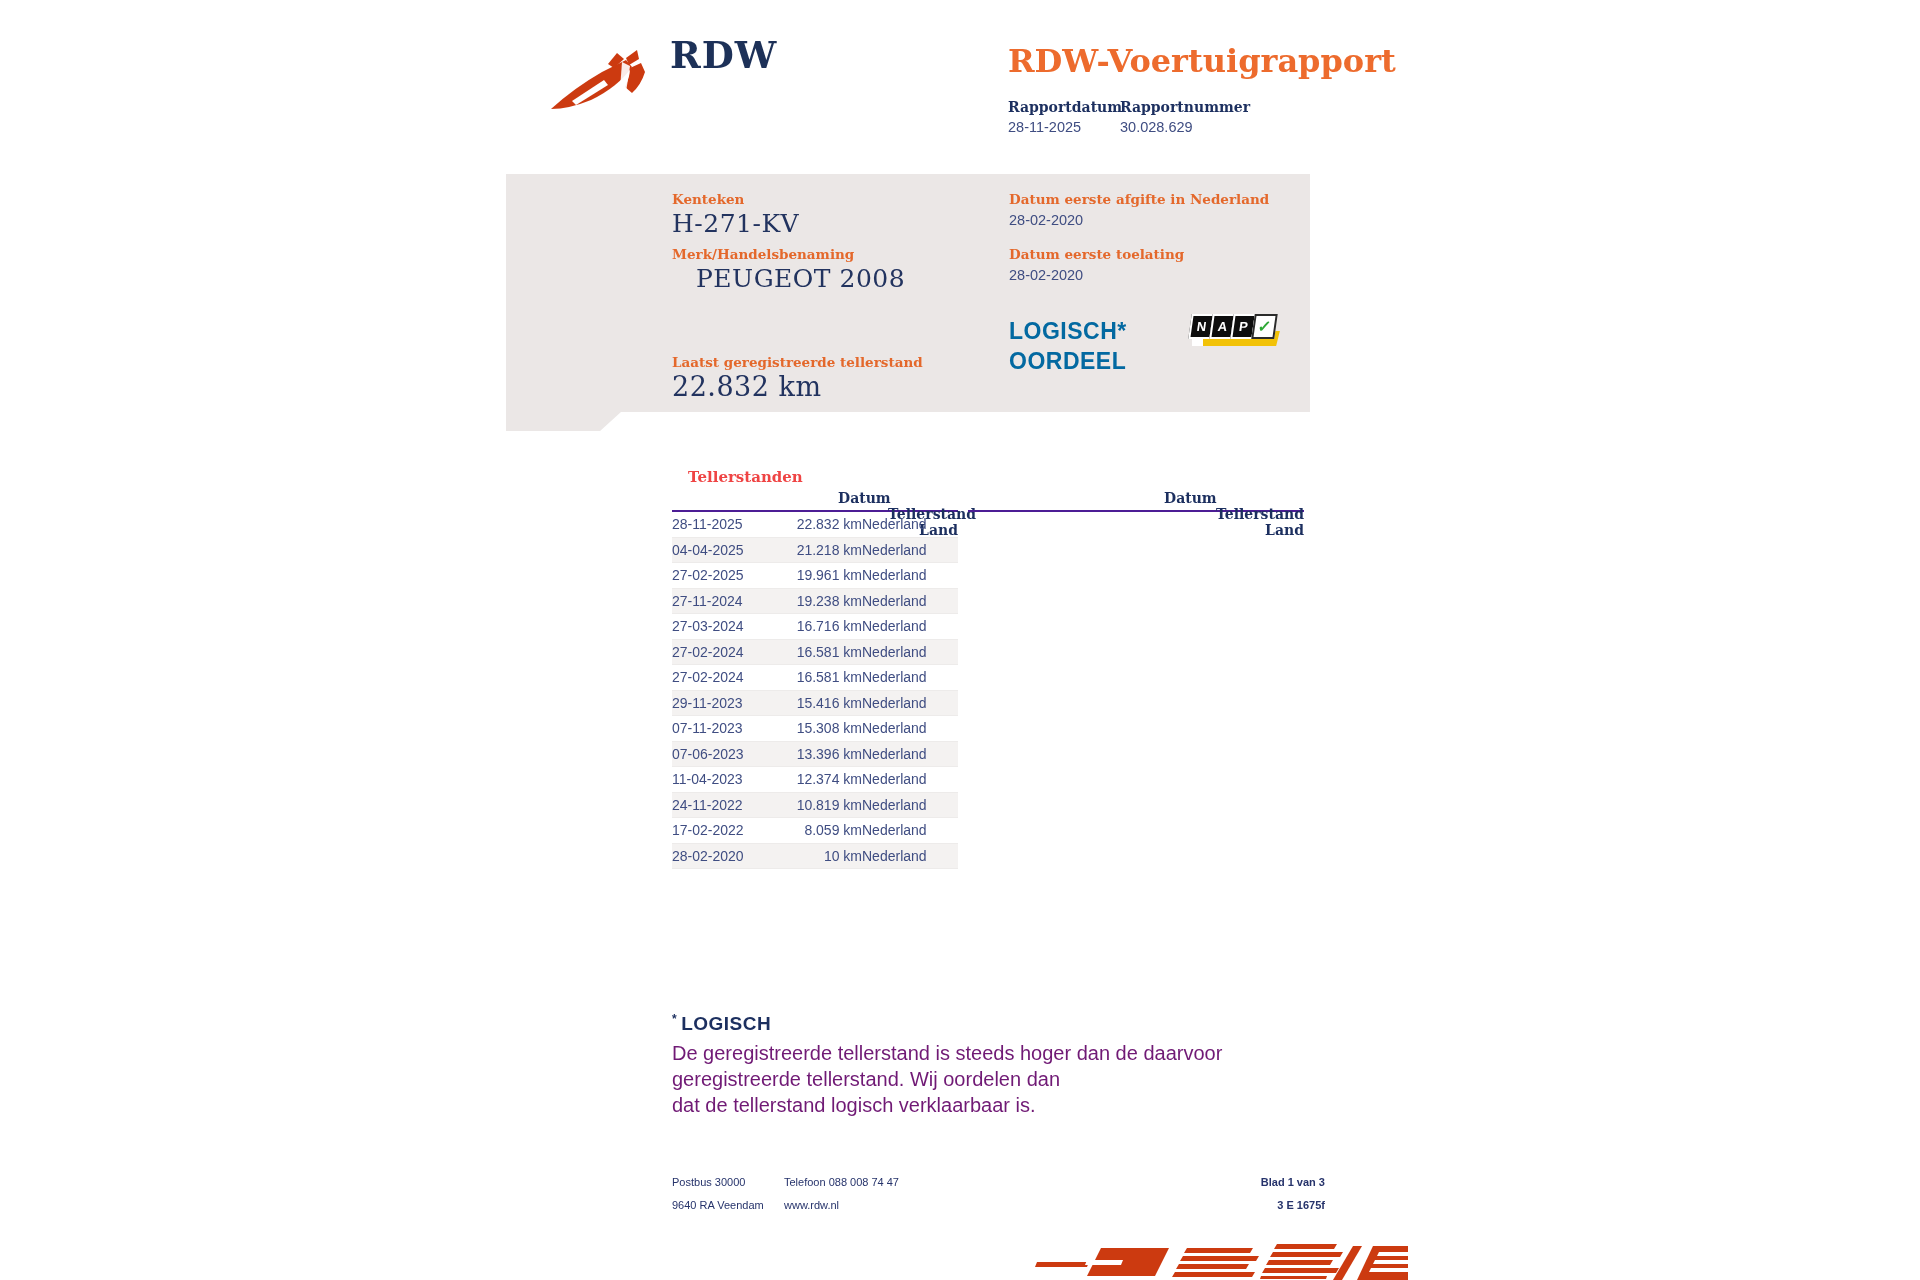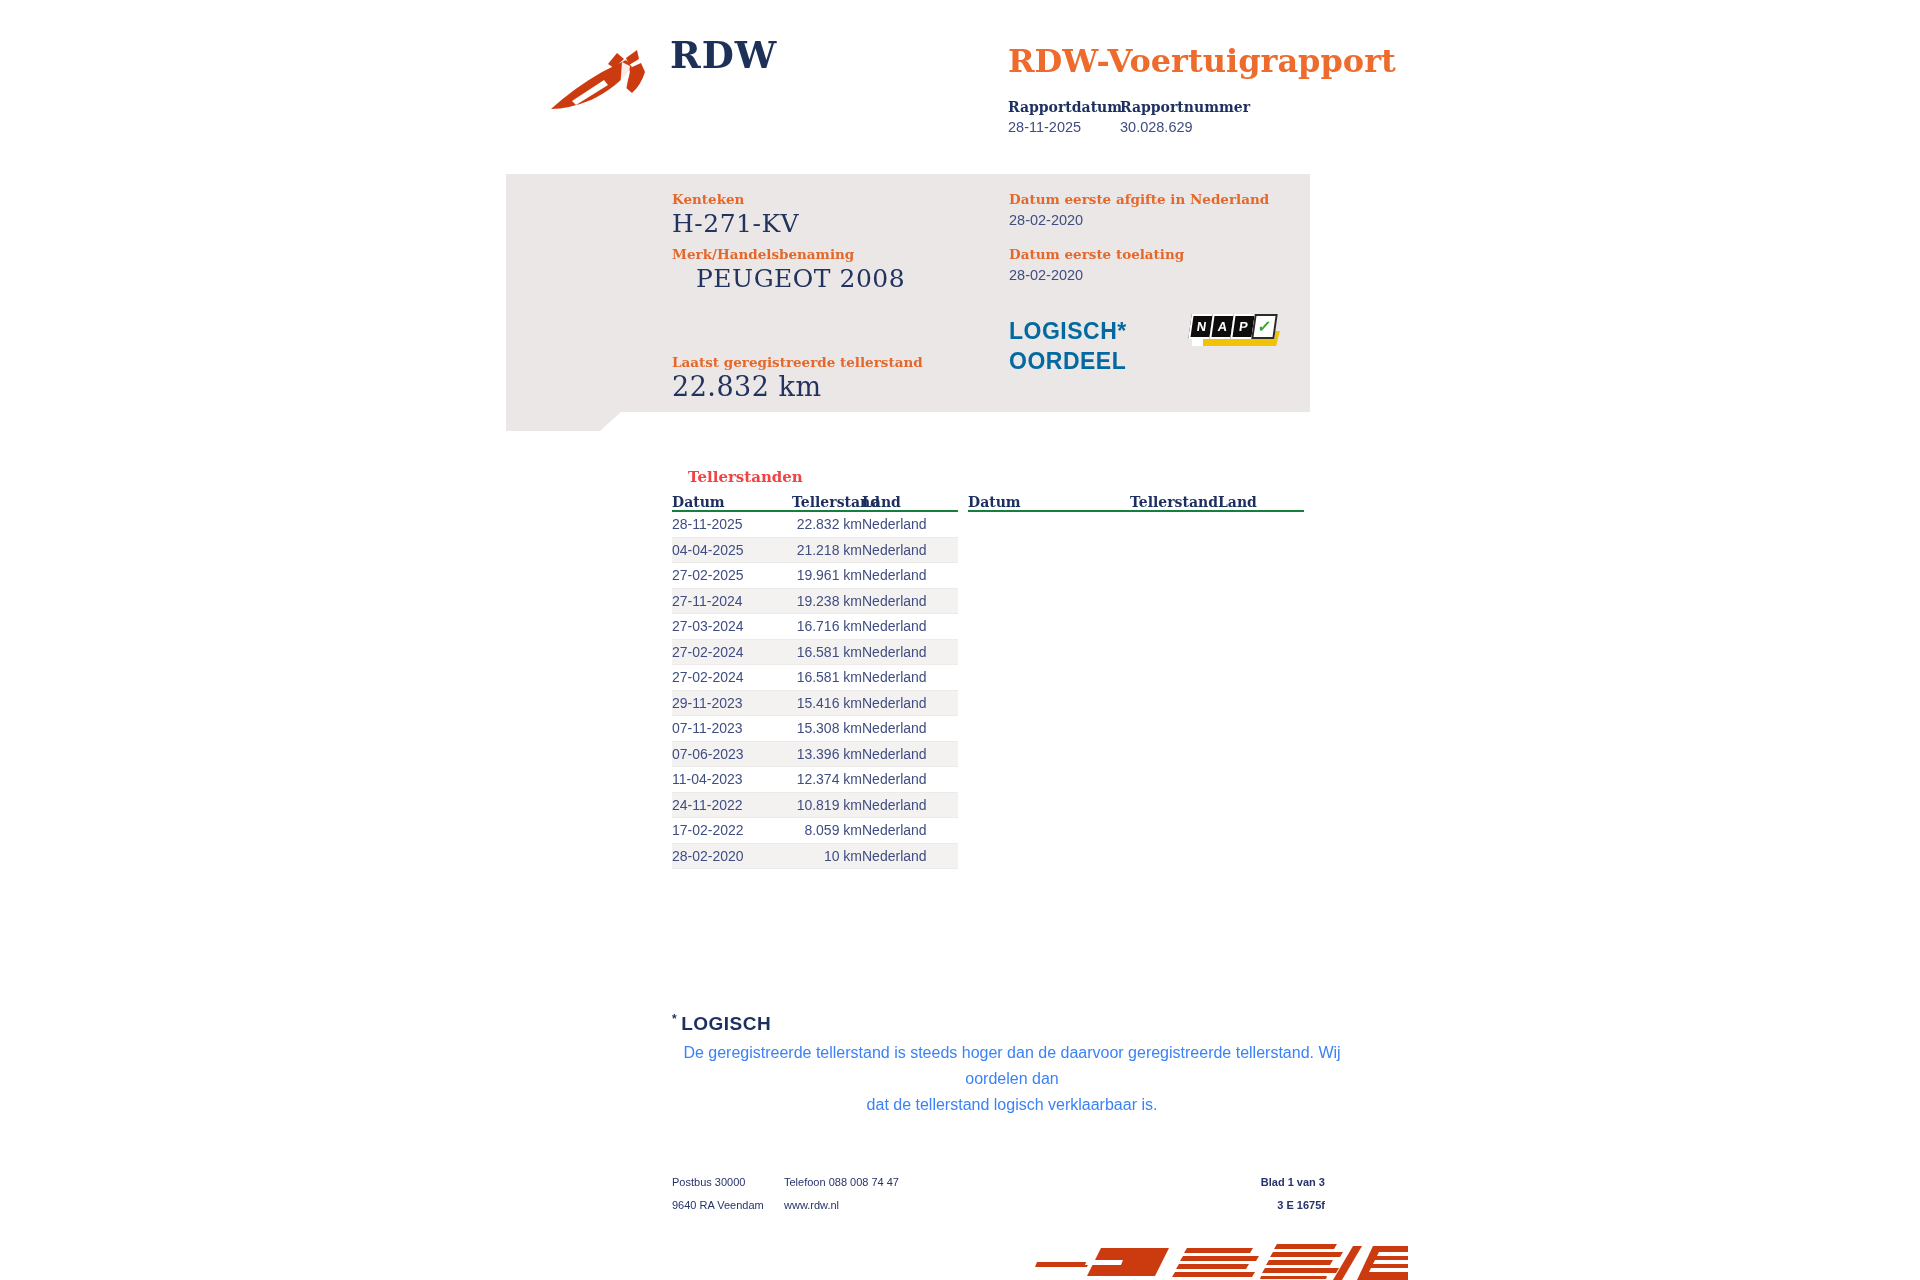--- a/index.html
+++ b/index.html
@@ -25,35 +25,35 @@
   .nap{left:1190px;top:314px;width:92px;height:40px;}
   .nap-band{position:absolute;left:10px;top:17px;width:78px;height:15px;background:#f2c208;transform:skewX(-14deg);}
   .nap-notch{position:absolute;left:2px;top:24px;width:11px;height:8px;background:#ffffff;}
   .nap-tiles{position:absolute;left:0;top:0;display:flex;}
   .nap-tile{width:19px;height:21px;background:#0d0d0d;border:2px solid #ffffff;transform:skewX(-8deg);
     display:flex;align-items:center;justify-content:center;color:#ffffff;font-weight:bold;font-size:13px;margin-right:-2px;}
   .nap-check{background:#ffffff;color:#2ea836;border:2px solid #2b2b2b;font-size:16px;font-weight:bold;}
 
   
   .section-title{font-family:"DejaVu Serif",serif;font-weight:bold;font-size:15px;color:#ef4444;margin-left:16px;}
-  .thead{display:flex;align-items:flex-end;height:20px;border-bottom:2px solid #15803d;
-    font-family:"DejaVu Serif",serif;font-weight:bold;font-size:14px;color:#1c2f5f;}
+  .thead{display:flex;align-items:flex-end;height:20px;border-bottom:2px solid #4c1d95;
+    font-family:"DejaVu Serif",serif;font-weight:bold;font-size:14px;color:#1c2f5f;flex-direction:column;}
   .trow{display:flex;align-items:center;height:24.5px;border-bottom:1px solid #edebea;
     font-size:14px;color:#3f4d82;}
   .trow.alt{background:#f4f2f1;}
   .c-date{width:120px;text-align:left;}
   .c-value{width:70px;text-align:right;}
   .c-land{flex:1;text-align:left;}
   .c-date2{width:140px;text-align:left;}
   .c-value2{width:110px;text-align:right;}
 
   
   .fn-title{font-weight:bold;font-size:19px;color:#1c2f5f;letter-spacing:.5px;}
   .fn-star{font-size:12px;vertical-align:7px;margin-right:4px;}
-  .fn-text{font-size:16px;color:#3b82f6;line-height:26px;text-align:center;}
+  .fn-text{font-size:20px;color:#701a75;line-height:26px;}
 
   
   .foot{font-size:11px;color:#26336b;}
   .foot-right{text-align:right;font-weight:bold;}
 </style>
 </head>
 <body>
 
 <div id="page">
 

